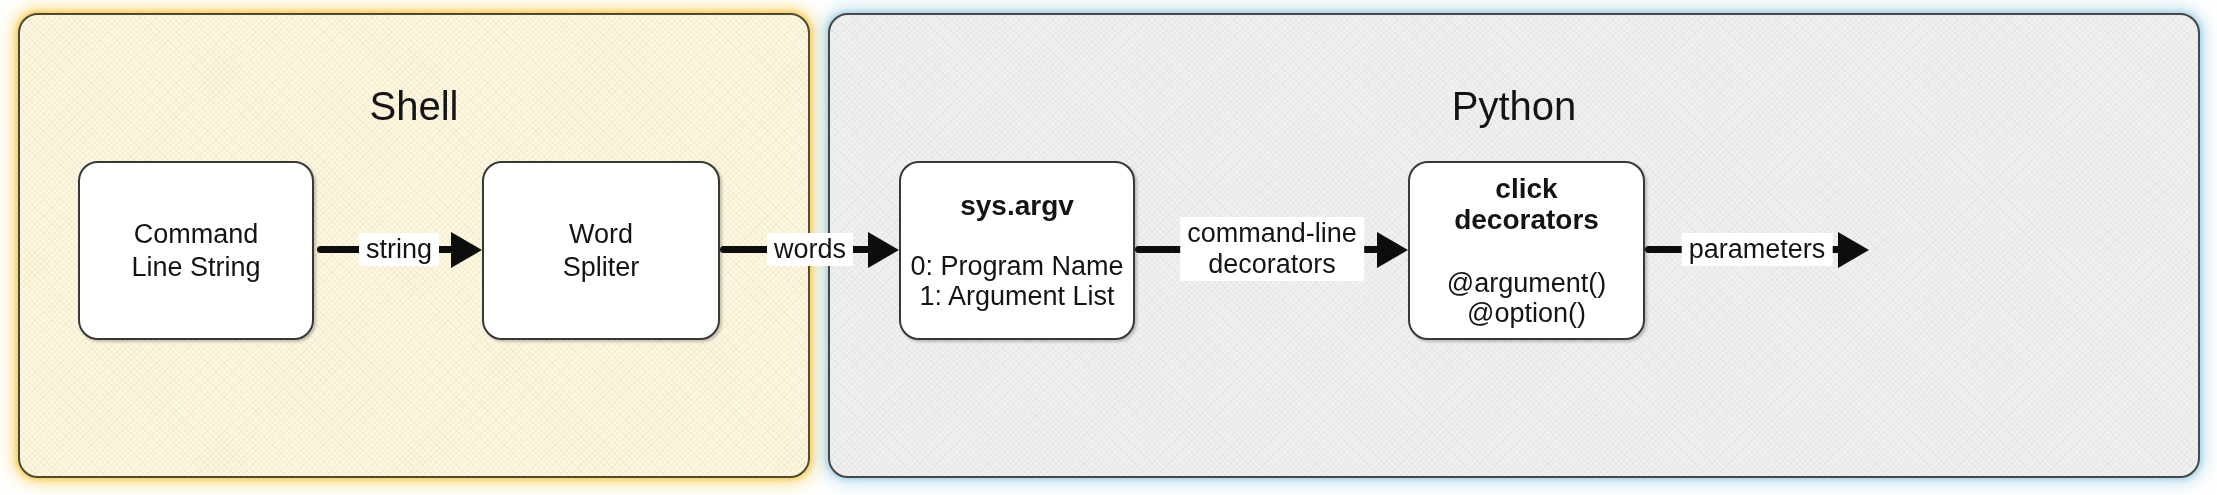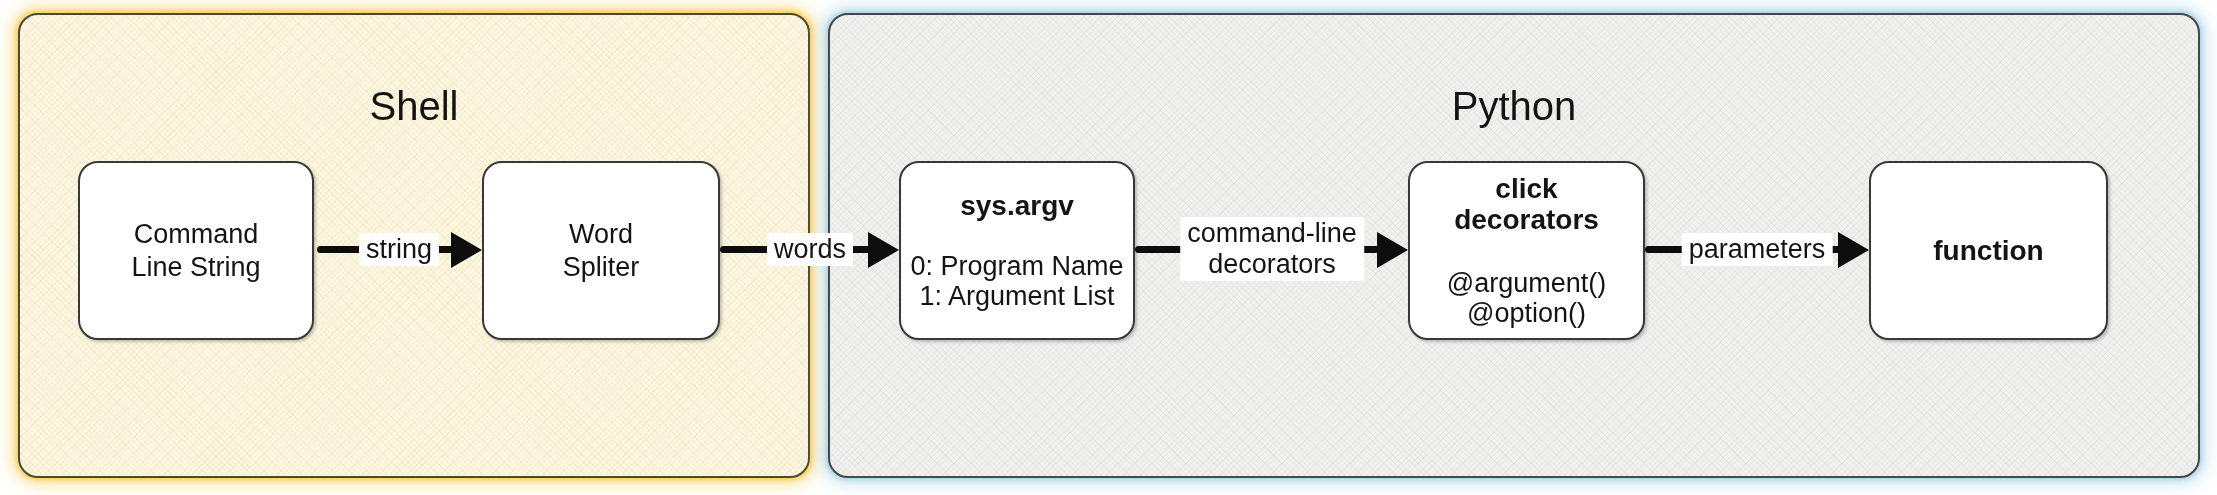--- a/index.html
+++ b/index.html
@@ -115,23 +115,20 @@
   </div>
 
   <div class="node" id="node-click">
     <div class="bold">click</div>
     <div class="bold">decorators</div>
     <div class="spacer-md"></div>
     <div class="body-line">@argument()</div>
     <div class="body-line">@option()</div>
   </div>
 
-  <div class="node" id="node-fn">
-    <div class="bold">function</div>
-  </div>
 
   <div class="edges">
 
     <div class="edge-line" id="line-1"></div>
     <div class="edge-head" id="head-1"></div>
     <div class="edge-label" id="label-string">string</div>
 
     <div class="edge-line" id="line-2"></div>
     <div class="edge-head" id="head-2"></div>
     <div class="edge-label" id="label-words">words</div>

